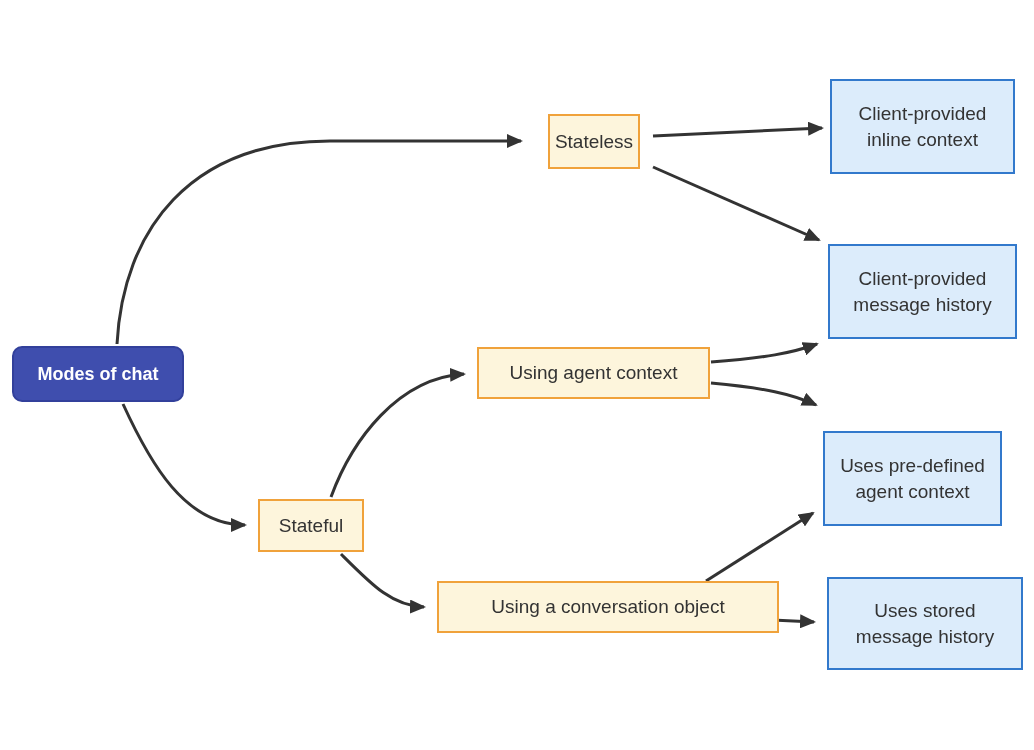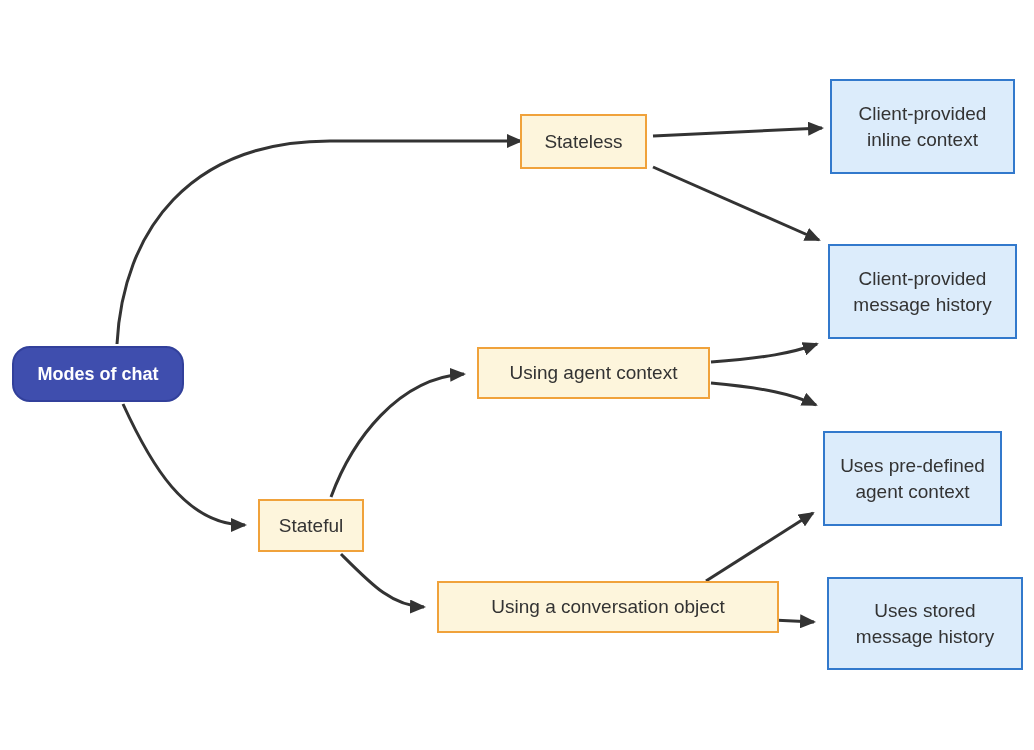--- a/index.html
+++ b/index.html
@@ -35,21 +35,21 @@
     text-align: center;
     box-sizing: border-box;
     color: #333333;
     font-size: 19px;
     line-height: 1.35;
     padding: 19px 10px;
   }
   .node-root {
     background: #3f4eae;
     border: 2px solid #32409b;
-    border-radius: 18px;
+    border-radius: 10px;
     color: #ffffff;
     font-weight: bold;
     font-size: 18px;
   }
   .node-branch {
     background: #fdf5dc;
     border: 2px solid #f0a23b;
   }
   .node-leaf {
     background: #dcecfb;
@@ -76,21 +76,21 @@
     <path class="edge" d="M 711 362 C 765 358, 792 353, 817 344" marker-end="url(#arrowhead)"></path>
     <path class="edge" d="M 711 383 C 765 388, 792 394, 816 405" marker-end="url(#arrowhead)"></path>
     <path class="edge" d="M 706 581 L 813 513" marker-end="url(#arrowhead)"></path>
     <path class="edge" d="M 749 619 L 814 622" marker-end="url(#arrowhead)"></path>
   </svg>
 
   <div class="node node-root" style="left:12px; top:346px; width:172px; height:56px;">
     <span>Modes of chat</span>
   </div>
 
-  <div class="node node-branch" style="left:520px; top:114px; width:127px; height:55px;">
+  <div class="node node-branch" style="left:548px; top:114px; width:92px; height:55px;">
     <span>Stateless</span>
   </div>
 
   <div class="node node-branch" style="left:258px; top:499px; width:106px; height:53px;">
     <span>Stateful</span>
   </div>
 
   <div class="node node-branch" style="left:477px; top:347px; width:233px; height:52px;">
     <span>Using agent context</span>
   </div>

